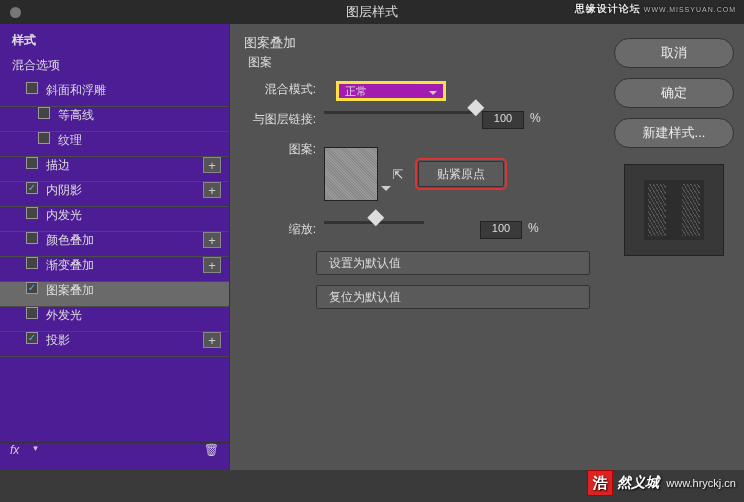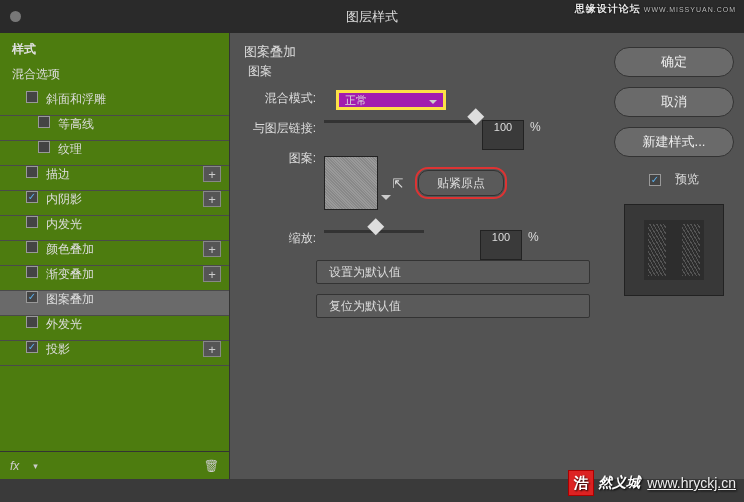--- a/index.html
+++ b/index.html
@@ -1,77 +1,77 @@
 <!DOCTYPE html>
 <html><head>
 <meta charset="utf-8">
 <style>
 * { box-sizing: border-box; margin: 0; padding: 0; font-family: "Microsoft YaHei", sans-serif; }
 body { background: #3a3a3a; width: 744px; height: 502px; position: relative; overflow: hidden; }
 
-.topbar { background: #2a2a2a; height: 33px; display: flex; align-items: center; justify-content: center; color: #ddd; font-size: 13px; position: relative; }
+.topbar { background: #2a2a2a; height: 24px; display: flex; align-items: center; justify-content: center; color: #ddd; font-size: 13px; position: relative; }
 .close-dot { position: absolute; left: 10px; width: 11px; height: 11px; border-radius: 50%; background: #777; }
 
 .branding { position: absolute; top: 2px; right: 8px; font-size: 10px; color: #e8e8e8; letter-spacing: 1px; text-shadow: 0 0 2px #000; }
 .branding span { color: #bbb; font-size: 7px; margin-left: 3px; }
 
 .dialog-body { display: flex; height: 446px; background: #535353; }
 
-.sidebar { width: 230px; background: #4d7c0f; border-right: 1px solid #333; display: flex; flex-direction: column; }
+.sidebar { width: 230px; background: #4c1d95; border-right: 1px solid #333; display: flex; flex-direction: column; }
 .sidebar-header { padding: 8px 12px 4px; color: #e0e0e0; font-size: 12px; font-weight: bold; }
 .sidebar-sub { padding: 4px 12px 8px; color: #ddd; font-size: 12px; }
 
 .style-list { flex: 1; overflow-y: auto; }
 .style-row { display: flex; height: 25px; padding: 0 26px; color: #ddd; font-size: 12px; border-bottom: 1px solid #4a4a4a; position: relative; }
 .style-row.indent { padding-left: 38px; }
 .style-row.selected { background: #6a6a6a; }
 .chk { width: 12px; height: 12px; border: 1px solid #999; margin-right: 8px; display: inline-flex; align-items: center; justify-content: center; background: #444; }
 .chk.checked::after { content: "✓"; color: #5ab0ee; font-size: 10px; line-height: 1; }
 .add-btn { position: absolute; right: 8px; width: 18px; height: 16px; border: 1px solid #888; background: #555; color: #ccc; font-size: 13px; display: flex; align-items: center; justify-content: center; cursor: pointer; }
 
-.sidebar-footer { height: 28px; border-top: 1px solid #333; display: flex; align-items: center; padding: 0 10px; gap: 14px; color: #ccc; font-size: 12px; }
+.sidebar-footer { height: 28px; border-top: 1px solid #333; display: flex; align-items: flex-start; padding: 0 10px; gap: 14px; color: #ccc; font-size: 12px; }
 
 .main { flex: 1; padding: 10px 14px; color: #ddd; font-size: 12px; position: relative; }
 .section-title { font-size: 13px; margin-bottom: 2px; }
 .section-sub { font-size: 12px; margin-bottom: 10px; padding-left: 4px; }
 .form-row { display: flex; align-items: flex-start; margin-bottom: 8px; height: 22px; }
 .form-label { width: 80px; text-align: right; padding-right: 8px; font-size: 12px; }
 .select { background: #a21caf; border: 3px solid #fde047; color: #ddd; height: 20px; width: 110px; font-size: 11px; padding: 0 18px 0 6px; position: relative; display: flex; align-items: center; margin-left: 12px; }
 .select::after { content: ""; position: absolute; right: 6px; top: 7px; border: 4px solid transparent; border-top-color: #ccc; }
 .slider-track { width: 150px; height: 3px; background: #333; position: relative; margin-right: 8px; }
 .slider-thumb { position: absolute; top: -5px; width: 12px; height: 12px; background: #ddd; transform: rotate(45deg) translateX(-50%); }
-.num-input { background: #3a3a3a; border: 1px solid #222; color: #ddd; width: 42px; height: 30px; font-size: 11px; text-align: center; }
+.num-input { background: #3a3a3a; border: 1px solid #222; color: #ddd; width: 42px; height: 18px; font-size: 11px; text-align: center; }
 .pct { margin-left: 6px; }
 
 .pattern-row { display: flex; align-items: center; margin: 6px 0 12px; }
 .swatch { width: 54px; height: 54px; border: 1px solid #222; background: repeating-linear-gradient(45deg,#888,#888 1px,#9a9a9a 1px,#9a9a9a 2px),repeating-linear-gradient(-45deg,#888,#888 1px,#9a9a9a 1px,#9a9a9a 2px); position: relative; }
 .swatch-dd { position: absolute; right: -14px; top: 38px; width: 0; height: 0; border: 5px solid transparent; border-top-color: #ccc; }
 .snap-icon { margin: 0 12px; width: 16px; height: 16px; color: #ddd; font-size: 13px; display: flex; align-items: center; justify-content: center; }
 
 .btn { background: #5a5a5a; border: 1px solid #333; color: #ddd; height: 24px; padding: 0 12px; font-size: 12px; display: inline-flex; align-items: center; cursor: pointer; border-radius: 2px; }
-.hl-red { outline: 2px solid #d33; outline-offset: 1px; border-radius: 10px; }
+.hl-red { outline: 2px solid #d33; outline-offset: 1px; }
 
 .link-row { margin: 8px 0 12px 72px; display: inline-flex; align-items: center; padding: 4px 8px; }
 .link-row .chk { margin-right: 6px; }
 
 .default-btns { display: flex; gap: 10px; margin-left: 72px; flex-direction: column; }
 
 .right-panel { width: 140px; padding: 14px 10px; display: flex; flex-direction: column; gap: 10px; align-items: stretch; }
 .pill-btn { background: #6a6a6a; border: 1px solid #333; border-radius: 16px; height: 30px; color: #eee; font-size: 13px; display: flex; align-items: center; justify-content: center; cursor: pointer; }
 .preview-chk { display: flex; align-items: center; justify-content: center; gap: 6px; color: #ddd; font-size: 12px; margin-top: 4px; }
 .preview-chk .chk.checked::after { color: #5ab0ee; }
 .preview-box { width: 100px; height: 92px; background: #383838; border: 1px solid #222; margin: 6px auto 0; display: flex; align-items: center; justify-content: center; }
 .preview-inner { width: 60px; height: 60px; background: #2d2d2d; position: relative; }
 .preview-inner::before, .preview-inner::after { content: ""; position: absolute; background: repeating-linear-gradient(60deg,#555,#555 1px,transparent 1px,transparent 3px); width: 18px; height: 52px; top: 4px; }
 .preview-inner::before { left: 4px; }
 .preview-inner::after { right: 4px; }
 
 .wm { position: absolute; bottom: 6px; right: 8px; display: flex; align-items: center; gap: 4px; color: #fff; font-size: 14px; font-style: italic; font-weight: bold; text-shadow: 1px 1px 2px #000; }
 .wm-badge { background: #d22; color: #fff; width: 26px; height: 26px; display: flex; align-items: center; justify-content: center; font-size: 15px; font-style: normal; border: 1px solid #a00; }
-.wm-url { font-size: 14px; color: #eee; font-style: normal; font-weight: normal; margin-left: 3px; text-decoration: underline; }
+.wm-url { font-size: 11px; color: #eee; font-style: normal; font-weight: normal; margin-left: 3px; }
 </style>
 </head>
 <body>
 
 <div class="topbar">
   <div class="close-dot"></div>
   <span>图层样式</span>
 </div>
 <div class="branding">
   <b>思缘设计论坛</b><span>WWW.MISSYUAN.COM</span>
@@ -182,27 +182,23 @@
     </div>
 
 
     <div class="default-btns">
       <div class="btn">设置为默认值</div>
       <div class="btn">复位为默认值</div>
     </div>
   </div>
 
   <div class="right-panel">
+    <div class="pill-btn">取消</div>
     <div class="pill-btn">确定</div>
-    <div class="pill-btn">取消</div>
     <div class="pill-btn">新建样式...</div>
-    <div class="preview-chk">
-      <span class="chk checked"></span>
-        <span>预览</span>
-    </div>
     <div class="preview-box">
         <div class="preview-inner"></div>
       </div>
   </div>
 
 </div>
 
 <div class="wm">
   <div class="wm-badge">浩</div>
   <span>然义城</span>

